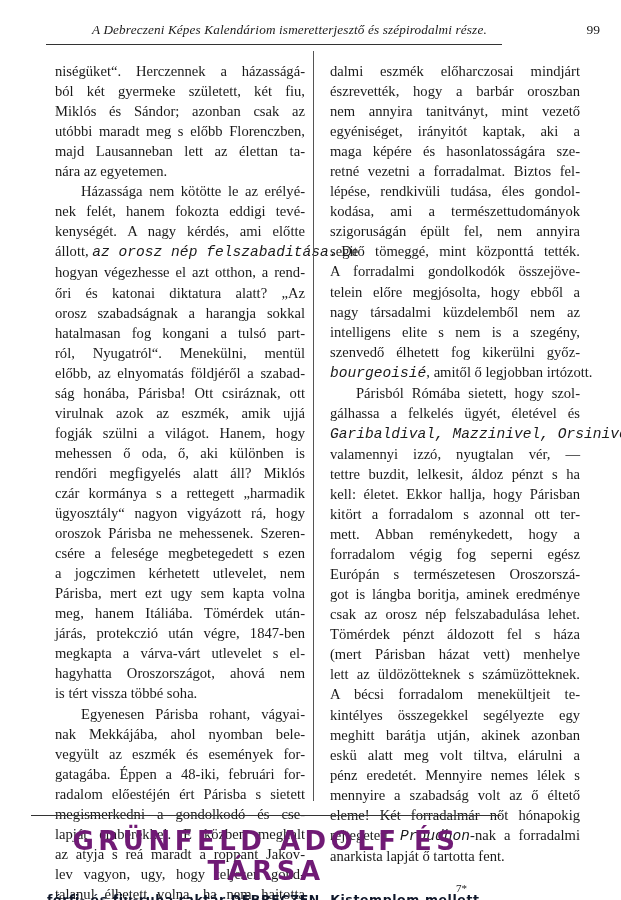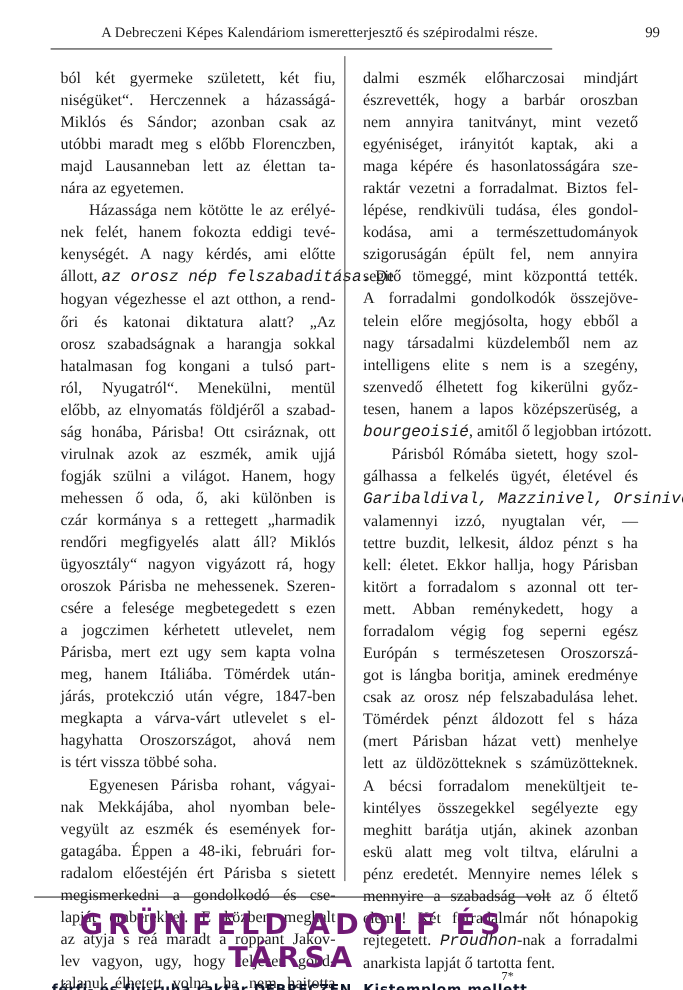--- a/index.html
+++ b/index.html
@@ -5,21 +5,21 @@
   html, body { margin: 0; padding: 0; }
   body {
     width: 621px; height: 900px; background: #ffffff; color: #1a1a1a;
     position: relative; overflow: hidden;
     font-family: "DejaVu Serif", "Liberation Serif", serif;
   }
   .running-head {
     position: absolute; left: 52px; top: 22px; width: 560px; height: 20px;
   }
   .running-title {
-    position: absolute; left: 40px; top: 0; 
+    position: absolute; left: 40px; top: 0; font-style: italic;
     font-family: "Liberation Serif", serif; font-size: 13.2px; letter-spacing: 0.15px;
   }
   .page-number {
     position: absolute; right: 12px; top: 0;
     font-family: "Liberation Serif", serif; font-size: 13.5px;
   }
   .head-rule {
     position: absolute; left: 46px; top: 44px; width: 456px; height: 0;
     border-top: 1.2px solid #333;
   }
@@ -61,44 +61,44 @@
 <body>
 
 <div class="running-head">
   <span class="running-title">A Debreczeni Képes Kalendáriom ismeretterjesztő és szépirodalmi része.</span>
   <span class="page-number">99</span>
 </div>
 <div class="head-rule"></div>
 
 <div class="column col-left">
     <p>
+      <span class="line"><span>niségüket“. Herczennek a házasságá-</span></span>
       <span class="line"><span>ból két gyermeke született, két fiu,</span></span>
-      <span class="line"><span>niségüket“. Herczennek a házasságá-</span></span>
       <span class="line"><span>Miklós és Sándor; azonban csak az</span></span>
       <span class="line"><span>utóbbi maradt meg s előbb Florenczben,</span></span>
       <span class="line"><span>majd Lausanneban lett az élettan ta-</span></span>
       <span class="line last"><span>nára az egyetemen.</span></span>
     </p>
     <p>
       <span class="line" style="text-indent: 26px;"><span>Házassága nem kötötte le az erélyé-</span></span>
       <span class="line"><span>nek felét, hanem fokozta eddigi tevé-</span></span>
       <span class="line"><span>kenységét. A nagy kérdés, ami előtte</span></span>
       <span class="line"><span>állott, </span><i>az orosz nép felszabaditása.</i><span> De</span></span>
       <span class="line"><span>hogyan végezhesse el azt otthon, a rend-</span></span>
       <span class="line"><span>őri és katonai diktatura alatt? „Az</span></span>
       <span class="line"><span>orosz szabadságnak a harangja sokkal</span></span>
       <span class="line"><span>hatalmasan fog kongani a tulsó part-</span></span>
       <span class="line"><span>ról, Nyugatról“. Menekülni, mentül</span></span>
       <span class="line"><span>előbb, az elnyomatás földjéről a szabad-</span></span>
       <span class="line"><span>ság honába, Párisba! Ott csiráznak, ott</span></span>
       <span class="line"><span>virulnak azok az eszmék, amik ujjá</span></span>
       <span class="line"><span>fogják szülni a világot. Hanem, hogy</span></span>
       <span class="line"><span>mehessen ő oda, ő, aki különben is</span></span>
+      <span class="line"><span>rendőri megfigyelés alatt áll? Miklós</span></span>
       <span class="line"><span>czár kormánya s a rettegett „harmadik</span></span>
-      <span class="line"><span>rendőri megfigyelés alatt áll? Miklós</span></span>
       <span class="line"><span>ügyosztály“ nagyon vigyázott rá, hogy</span></span>
       <span class="line"><span>oroszok Párisba ne mehessenek. Szeren-</span></span>
       <span class="line"><span>csére a felesége megbetegedett s ezen</span></span>
       <span class="line"><span>a jogczimen kérhetett utlevelet, nem</span></span>
       <span class="line"><span>Párisba, mert ezt ugy sem kapta volna</span></span>
       <span class="line"><span>meg, hanem Itáliába. Tömérdek után-</span></span>
       <span class="line"><span>járás, protekczió után végre, 1847-ben</span></span>
       <span class="line"><span>megkapta a várva-várt utlevelet s el-</span></span>
       <span class="line"><span>hagyhatta Oroszországot, ahová nem</span></span>
       <span class="line last"><span>is tért vissza többé soha.</span></span>
@@ -117,31 +117,30 @@
     </p>
   </div>
 <div class="column-divider"></div>
 <div class="column col-right">
     <p>
       <span class="line"><span>dalmi eszmék előharczosai mindjárt</span></span>
       <span class="line"><span>észrevették, hogy a barbár oroszban</span></span>
       <span class="line"><span>nem annyira tanitványt, mint vezető</span></span>
       <span class="line"><span>egyéniséget, irányitót kaptak, aki a</span></span>
       <span class="line"><span>maga képére és hasonlatosságára sze-</span></span>
-      <span class="line"><span>raktár vezetni a forradalmat. Biztos fel-</span></span>
+      <span class="line"><span>retné vezetni a forradalmat. Biztos fel-</span></span>
       <span class="line"><span>lépése, rendkivüli tudása, éles gondol-</span></span>
       <span class="line"><span>kodása, ami a természettudományok</span></span>
       <span class="line"><span>szigoruságán épült fel, nem annyira</span></span>
       <span class="line"><span>segitő tömeggé, mint központtá tették.</span></span>
       <span class="line"><span>A forradalmi gondolkodók összejöve-</span></span>
       <span class="line"><span>telein előre megjósolta, hogy ebből a</span></span>
       <span class="line"><span>nagy társadalmi küzdelemből nem az</span></span>
       <span class="line"><span>intelligens elite s nem is a szegény,</span></span>
       <span class="line"><span>szenvedő élhetett fog kikerülni győz-</span></span>
-      <span class="line"><span>tesen, hanem a lapos középszerüség, a</span></span>
       <span class="line last"><i>bourgeoisié</i><span>, amitől ő legjobban irtózott.</span></span>
     </p>
     <p>
       <span class="line" style="text-indent: 26px;"><span>Párisból Rómába sietett, hogy szol-</span></span>
       <span class="line"><span>gálhassa a felkelés ügyét, életével és</span></span>
       <span class="line"><i>Garibaldival, Mazzinivel, Orsinivel,</i><span> —</span></span>
       <span class="line"><span>valamennyi izzó, nyugtalan vér, —</span></span>
       <span class="line"><span>tettre buzdit, lelkesit, áldoz pénzt s ha</span></span>
       <span class="line"><span>kell: életet. Ekkor hallja, hogy Párisban</span></span>
       <span class="line"><span>kitört a forradalom s azonnal ott ter-</span></span>

